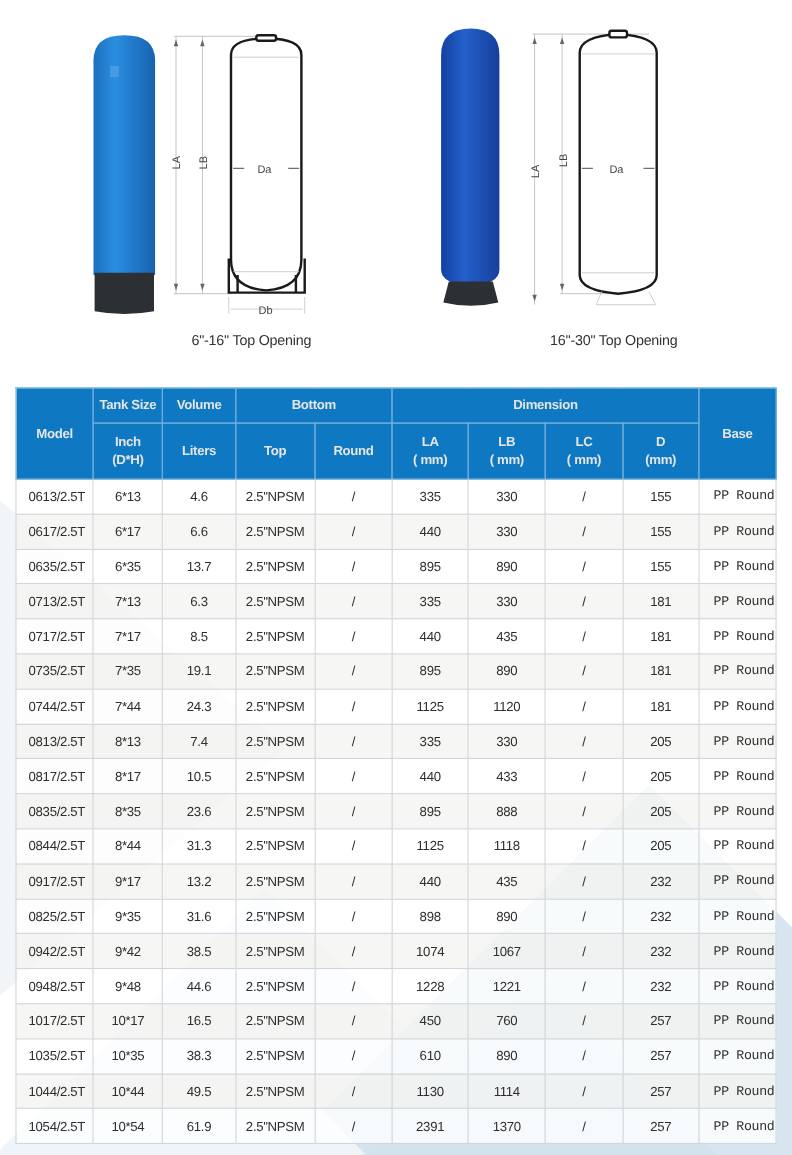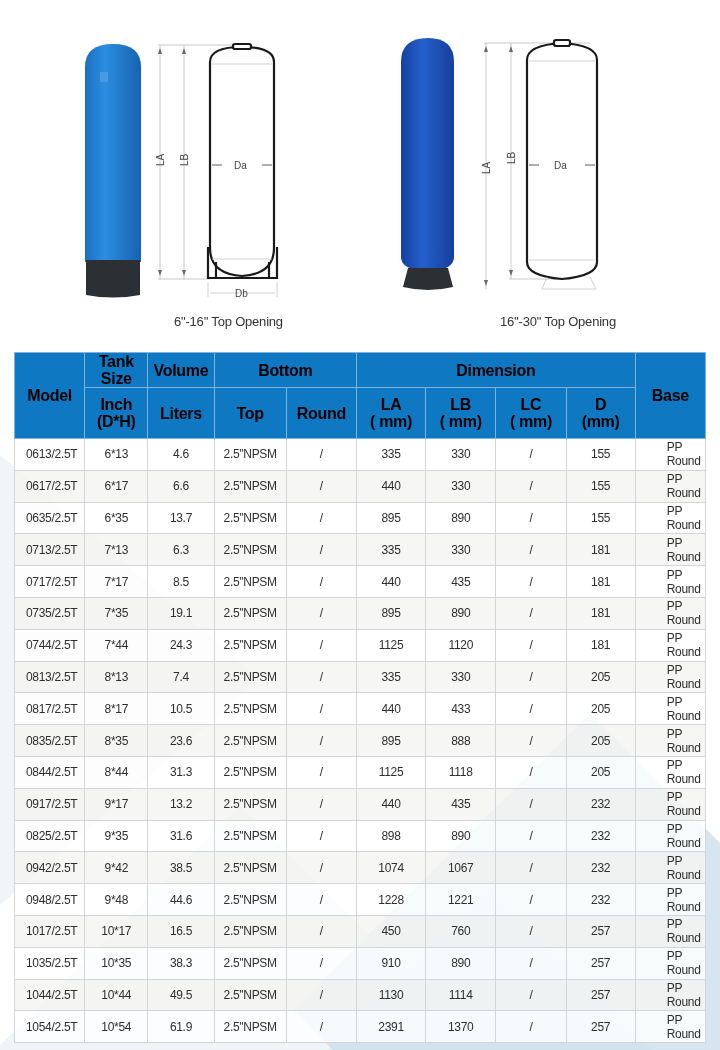--- a/index.html
+++ b/index.html
@@ -10,42 +10,42 @@
   .bg-deco .tri1 { position: absolute; left: -40px; top: 420px; width: 0; height: 0;
     border-top: 260px solid transparent; border-bottom: 260px solid transparent;
     border-left: 300px solid #f1f5f8; }
   .bg-deco .tri2 { position: absolute; right: -80px; top: 800px; width: 420px; height: 420px;
     background: #cfe0ec; transform: rotate(45deg); opacity: 0.85; }
   .bg-deco .tri3 { position: absolute; right: 80px; top: 950px; width: 300px; height: 300px;
     background: #e3eef5; transform: rotate(45deg); }
   .bg-deco .tri4 { position: absolute; left: 60px; top: 880px; width: 360px; height: 360px;
     background: #eef4f8; transform: rotate(45deg); }
 
-  .figures { position: absolute; left: 0; top: 12px; width: 608px; height: 340px; z-index: 1; text-align: right; }
+  .figures { position: absolute; left: 0; top: 0; width: 608px; height: 340px; z-index: 1; text-align: right; }
   .figure { position: absolute; top: 0; width: 330px; height: 330px; }
   .figure.left { left: 70px; }
   .figure.right { left: 390px; }
   .figure svg { position: absolute; left: 0; top: 0; }
   .fig-caption { position: absolute; top: 302px; font-size: 13px; color: #333;
     font-family: "Liberation Sans Narrow", "Liberation Sans", sans-serif; letter-spacing: -0.2px; }
   .figure.left .fig-caption { left: 104px; }
   .figure.right .fig-caption { left: 110px; }
 
   .table-wrap { position: absolute; left: 14px; top: 352px; width: 692px; z-index: 2; }
   table { border-collapse: collapse; width: 692px; table-layout: fixed; }
-  th { background: #0e78c2; color: #000000; font-weight: bold; font-size: 16px;
+  th { background: #0e78c2; color: #e5e5e5; font-weight: bold; font-size: 12px;
     border: 1px solid #7db4dd; text-align: center; vertical-align: middle; line-height: 17px;
     font-family: "Liberation Sans", sans-serif; letter-spacing: -0.3px; margin-top: 12px; }
   th.r1 { height: 32px; }
   th.r2 { height: 51px; }
   td { font-size: 12px; color: #2e2e2e; text-align: center; height: 31.8px;
     border: 1px solid #d2d6d9; background: rgba(255,255,255,0.82); letter-spacing: -0.3px; }
   tr.alt td { background: rgba(244,244,242,0.85); }
   td.model { text-align: left; padding-left: 11px; }
-  td.base { text-align: left; padding-left: 31px; }
+  td.base { text-align: left; padding-left: 13px; font-family: Liberation Mono, monospace; }
 </style>
 </head>
 <body>
 
 <div class="bg-deco">
   <div class="tri1"></div>
   <div class="tri4"></div>
   <div class="tri3"></div>
   <div class="tri2"></div>
 </div>
@@ -379,21 +379,21 @@
           <td>/</td>
           <td>257</td>
           <td class="base">PP Round</td>
         </tr>
         <tr>
           <td class="model">1035/2.5T</td>
           <td>10*35</td>
           <td>38.3</td>
           <td>2.5''NPSM</td>
           <td>/</td>
-          <td>910</td>
+          <td>610</td>
           <td>890</td>
           <td>/</td>
           <td>257</td>
           <td class="base">PP Round</td>
         </tr>
         <tr class="alt">
           <td class="model">1044/2.5T</td>
           <td>10*44</td>
           <td>49.5</td>
           <td>2.5''NPSM</td>

